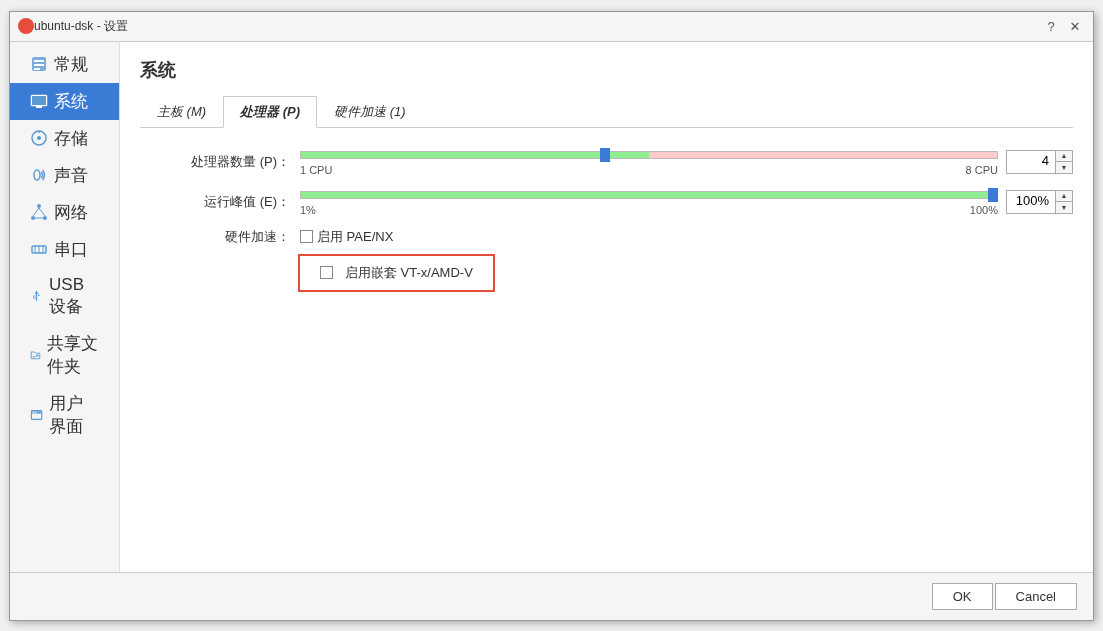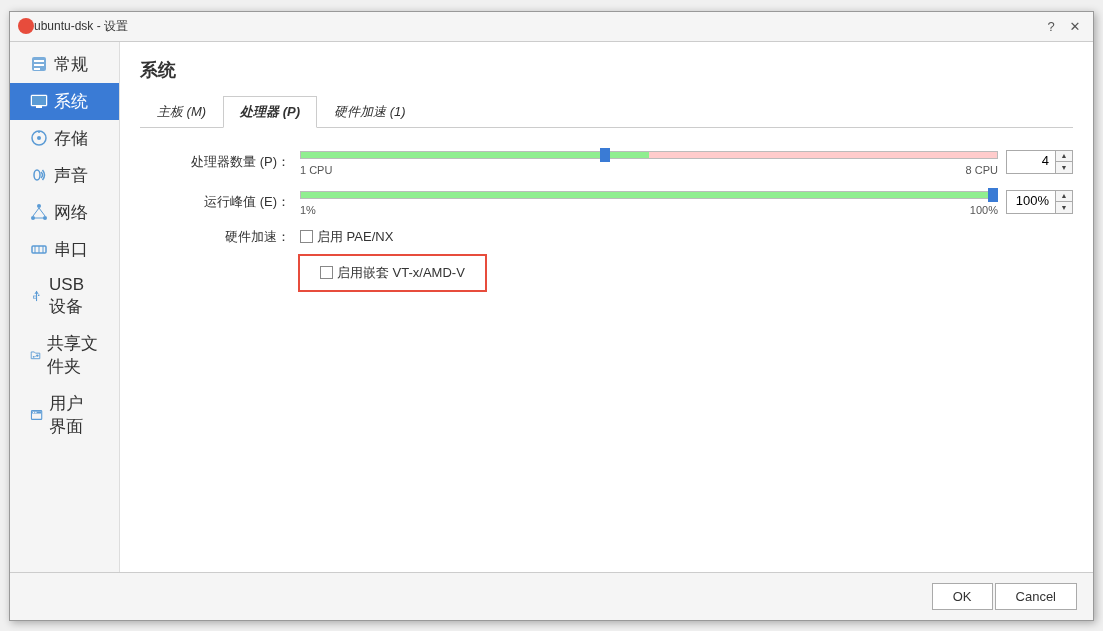--- a/index.html
+++ b/index.html
@@ -423,21 +423,21 @@
 
       <div class="extend-row">
         <div class="extend-label">硬件加速：</div>
         <div class="checkbox-item">
           <span class="checkbox-box"></span>
           <span>启用  PAE/NX</span>
         </div>
       </div>
 
       <div style="margin-left: 158px; display: inline-block;">
-        <div style="border: 2px solid #e74c3c; padding: 8px 20px; display: inline-flex; align-items: center; gap: 4px;">
+        <div style="border: 2px solid #e74c3c; padding: 8px 20px; display: inline-flex; align-items: center; gap: 12px;">
           <span class="checkbox-box"></span>
           <span style="font-size: 13px; color: #333;">启用嵌套 VT-x/AMD-V</span>
         </div>
       </div>
     </div>
   </div>
 
   <div class="footer">
     <button class="footer-btn">OK</button>
     <button class="footer-btn">Cancel</button>

